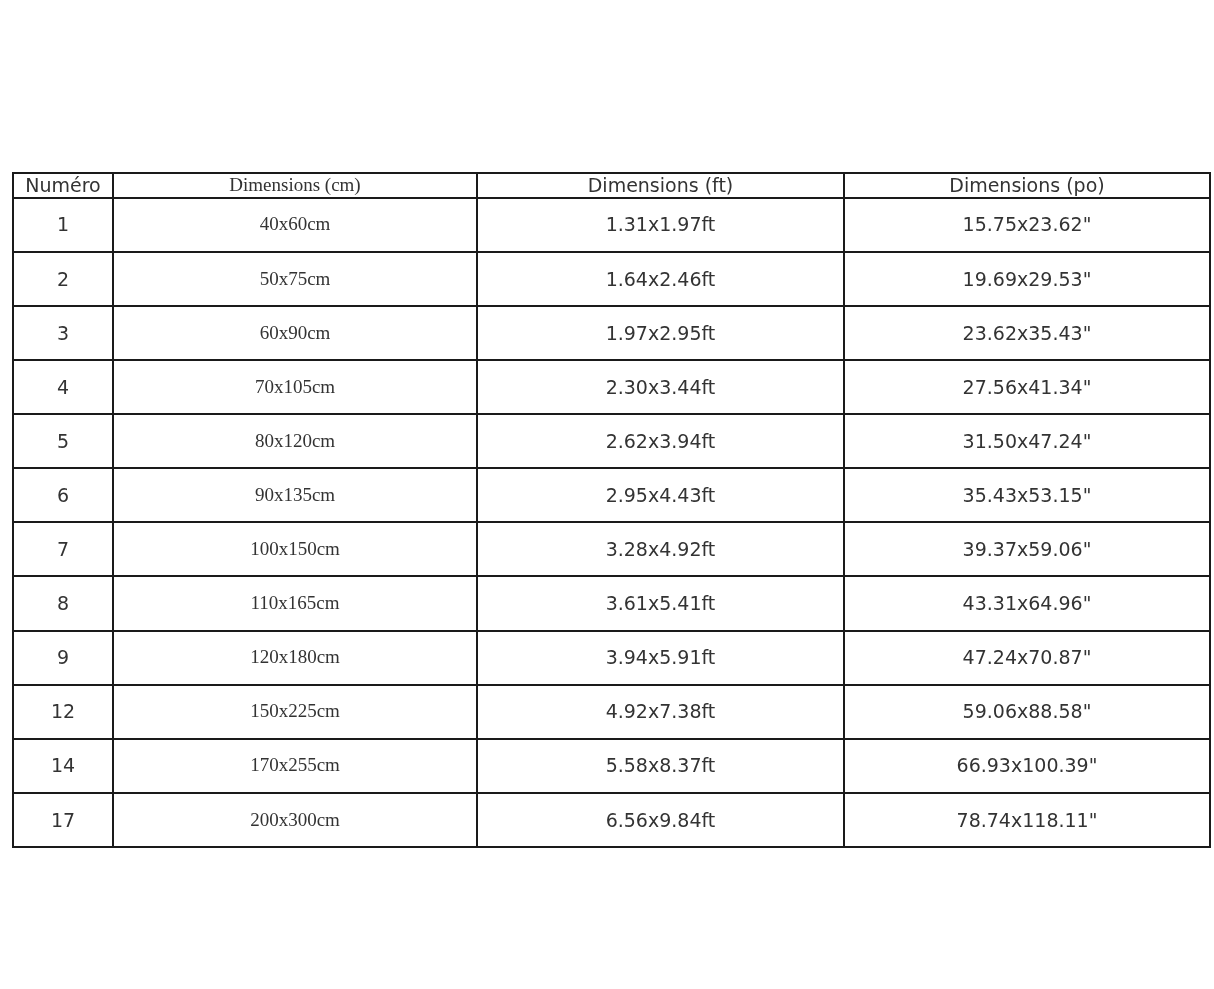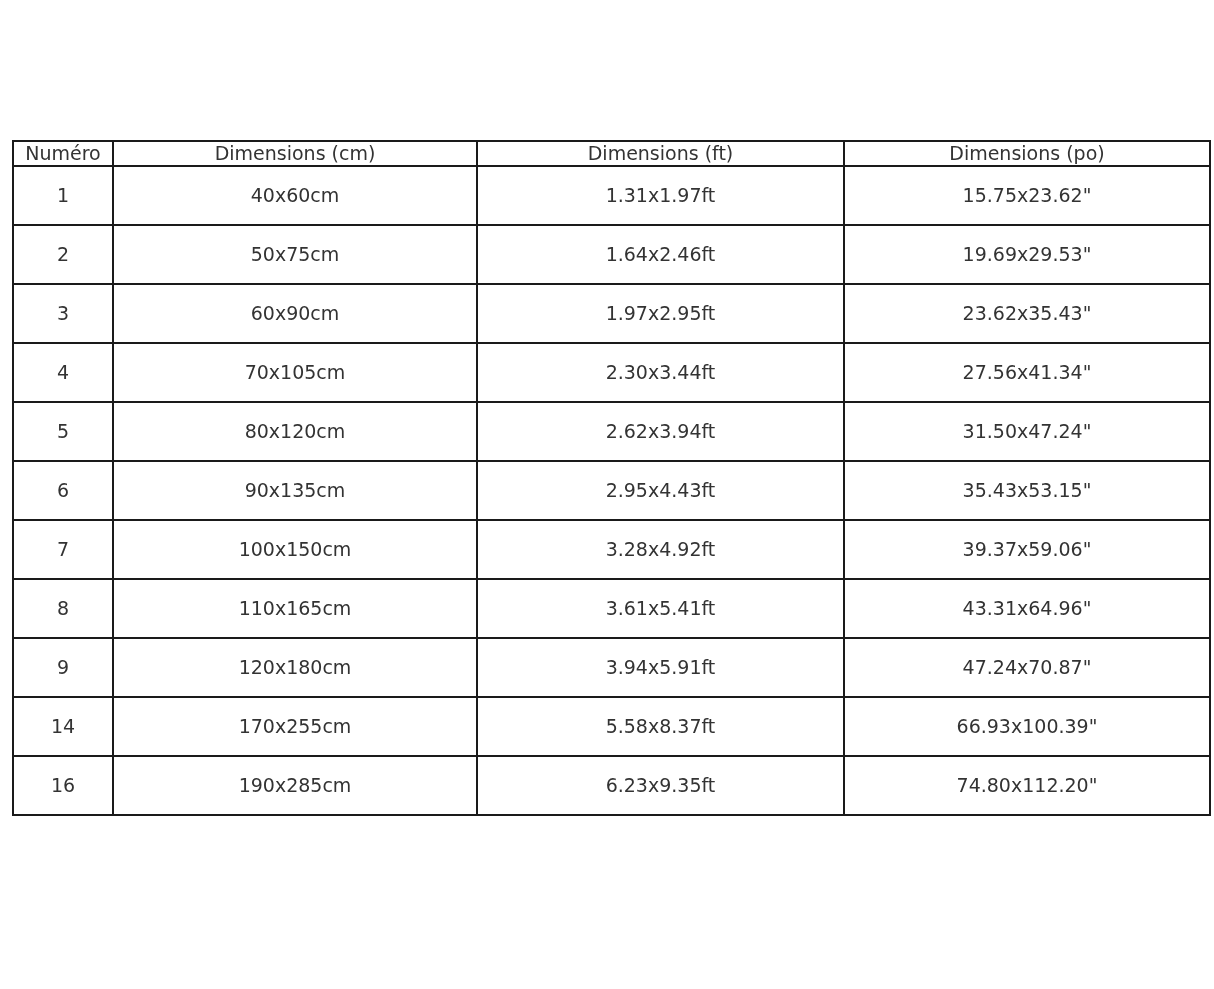--- a/index.html
+++ b/index.html
@@ -13,21 +13,21 @@
   .page {
     position: relative;
     width: 1214px;
     height: 989px;
     background: #ffffff;
     overflow: hidden;
   }
   .table-wrap {
     position: absolute;
     left: 12px;
-    top: 140px;
+    top: 172px;
   }
   table.size-table {
     border-collapse: collapse;
     table-layout: fixed;
     width: 1189px;
     height: 676px;
     background: #ffffff;
   }
   table.size-table th,
   table.size-table td {
@@ -36,21 +36,21 @@
     vertical-align: middle;
     font-size: 19px;
     font-weight: 400;
     color: #333333;
     padding: 0;
     line-height: 1.2;
     white-space: nowrap;
     overflow: hidden;
   }
   .col0 { width: 98px; }
-  .col1 { width: 362px; }
+  .col1 { width: 362px; font-family: Liberation Serif, serif; }
   .col2 { width: 365px; margin-top: 48px; }
   .col3 { width: 364px; }
 </style>
 </head>
 <body>
 
 <div class="page">
   <div class="table-wrap">
     <table class="size-table">
       <thead>
@@ -110,27 +110,33 @@
             <td class="col2">3.61x5.41ft</td>
             <td class="col3">43.31x64.96"</td>
           </tr>
           <tr>
             <td class="col0">9</td>
             <td class="col1">120x180cm</td>
             <td class="col2">3.94x5.91ft</td>
             <td class="col3">47.24x70.87"</td>
           </tr>
           <tr>
+            <td class="col0">12</td>
+            <td class="col1">150x225cm</td>
+            <td class="col2">4.92x7.38ft</td>
+            <td class="col3">59.06x88.58"</td>
+          </tr>
+          <tr>
             <td class="col0">14</td>
             <td class="col1">170x255cm</td>
             <td class="col2">5.58x8.37ft</td>
             <td class="col3">66.93x100.39"</td>
           </tr>
           <tr>
-            <td class="col0">16</td>
-            <td class="col1">190x285cm</td>
-            <td class="col2">6.23x9.35ft</td>
-            <td class="col3">74.80x112.20"</td>
+            <td class="col0">17</td>
+            <td class="col1">200x300cm</td>
+            <td class="col2">6.56x9.84ft</td>
+            <td class="col3">78.74x118.11"</td>
           </tr>
         </tbody>
     </table>
   </div>
 </div>
 
 </body></html>

